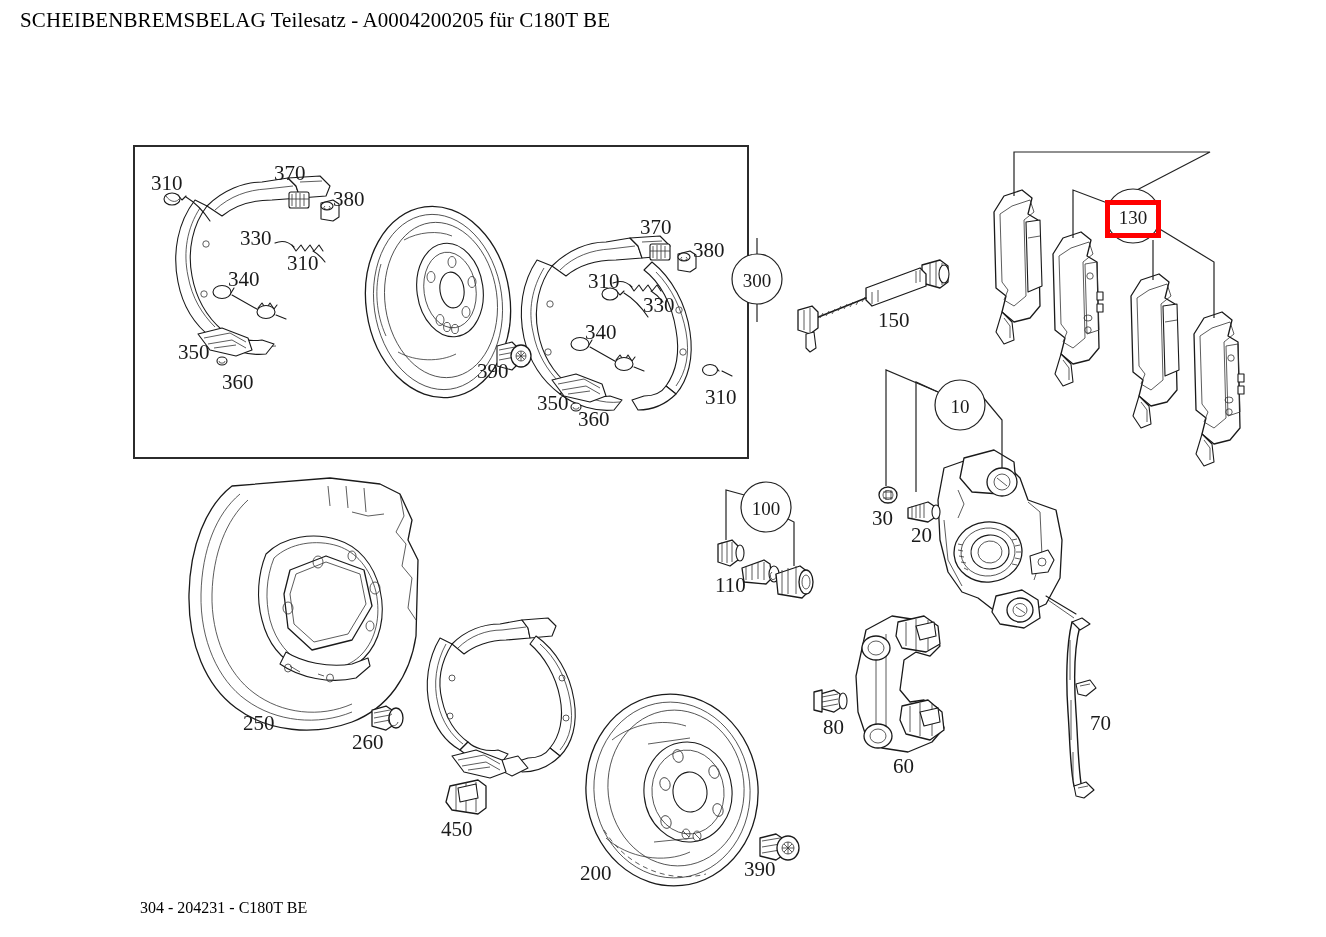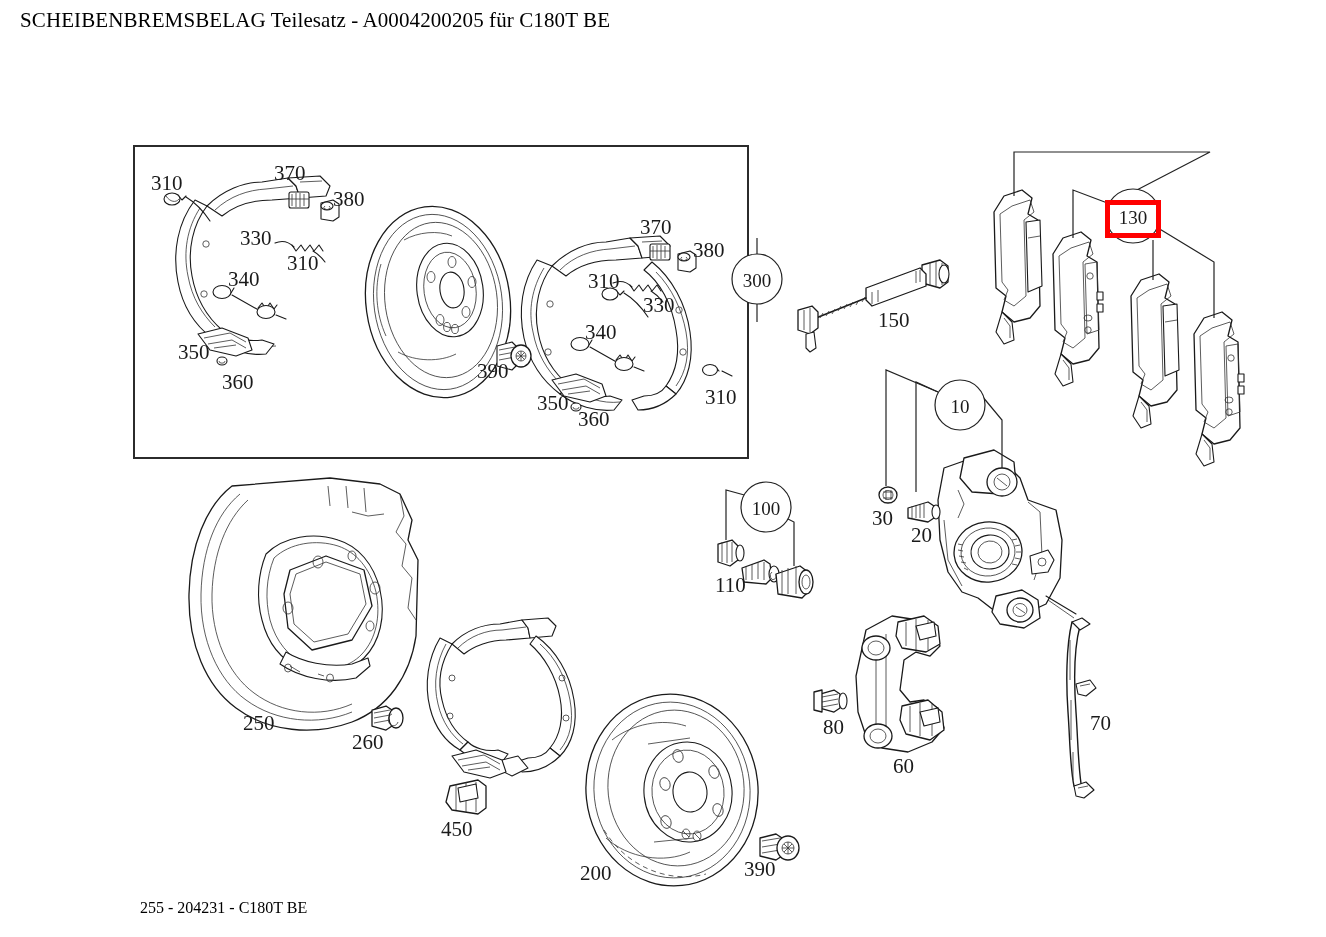--- a/index.html
+++ b/index.html
@@ -583,14 +583,14 @@
       <text class="txt" x="580" y="880">200</text>
       <text class="txt" x="744" y="876">390</text>
       <text class="txt" x="823" y="734">80</text>
       <text class="txt" x="893" y="773">60</text>
       <text class="txt" x="1090" y="730">70</text>
     </g>
   </svg>
 
   <div class="hl" id="highlight-box" style="left: 1105px; top: 200px; width: 56px; height: 38px; border-color: rgb(255, 0, 0);"></div>
 
-  <div id="doc-footer">255 - 204231 - C180T BE</div>
+  <div id="doc-footer">304 - 204231 - C180T BE</div>
 </div>
 
 </body></html>

